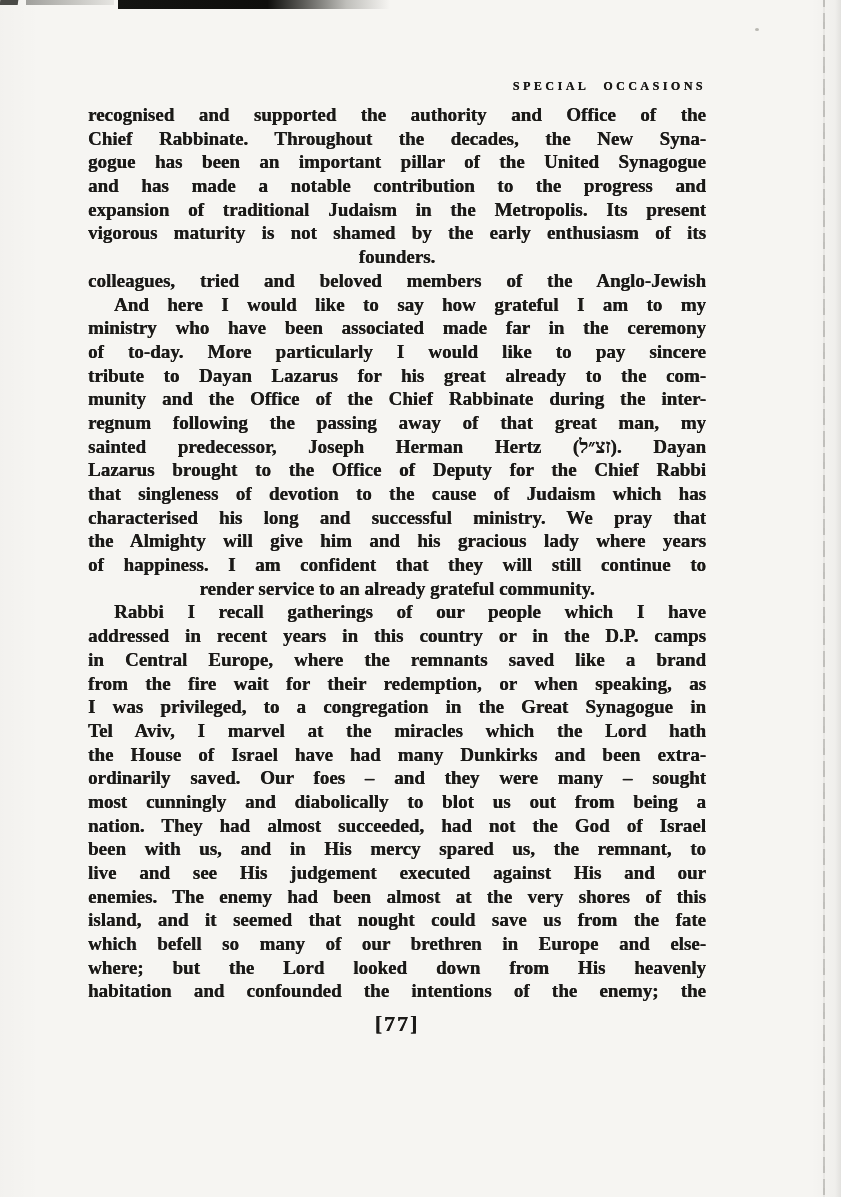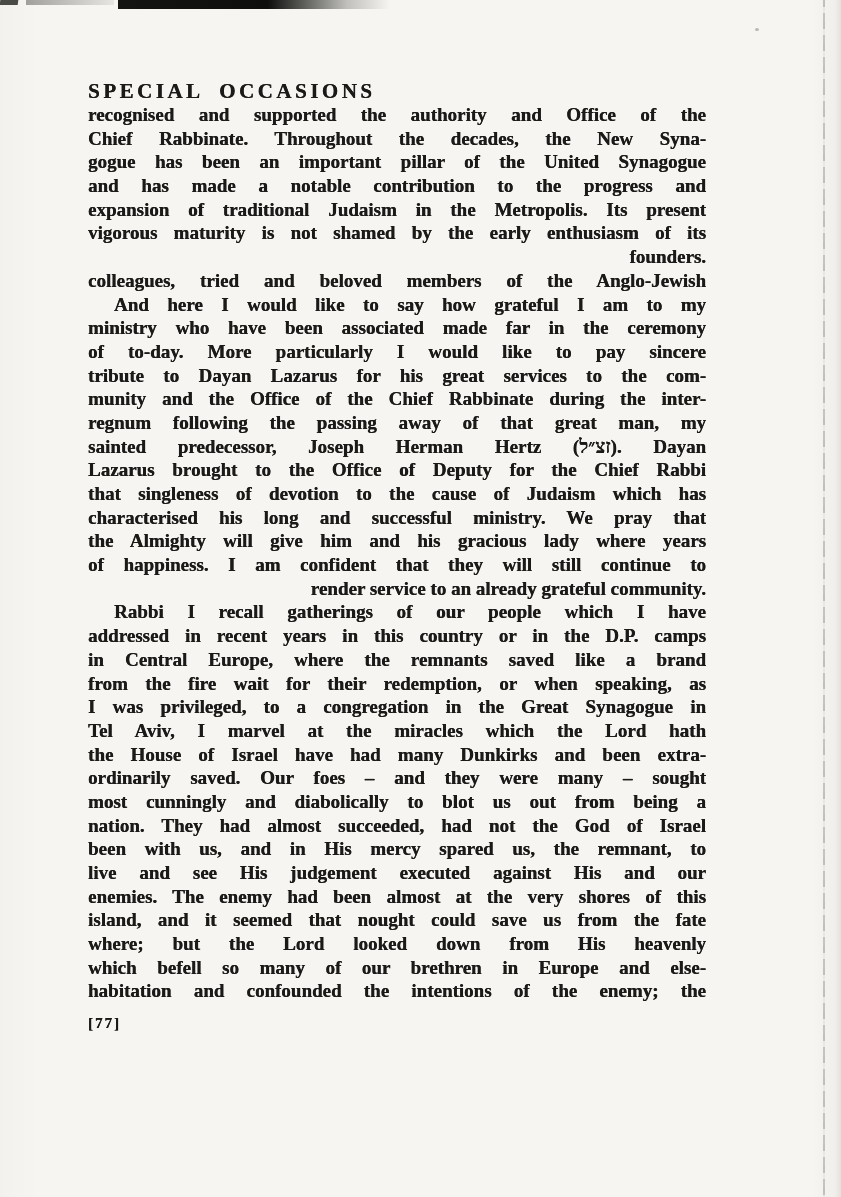--- a/index.html
+++ b/index.html
@@ -63,48 +63,48 @@
   .artifact-right-shade {
     position: absolute; right: 0; top: 0;
     width: 6px; height: 1197px;
     background: linear-gradient(to right, rgba(0,0,0,0), rgba(0,0,0,0.05));
   }
 
   
   .running-head {
     position: absolute;
     left: 88px; top: 79px; width: 618px;
-    text-align: left;
-    font-size: 21px;
+    text-align: right;
+    font-size: 12px;
     font-weight: bold;
     letter-spacing: 3.5px;
     word-spacing: 8px;
     text-shadow: 0.3px 0 0 currentColor;
   }
   .body-text {
     position: absolute;
     left: 88px; top: 103px; width: 618px;
     font-size: 19px;
     line-height: var(--lh);
     text-shadow: 0.3px 0 0 currentColor;
     font-weight: bold;
   }
   .line {
     height: var(--lh);
     overflow: hidden;
-    text-align: right;
+    text-align: center;
     white-space: normal;
   }
   .line.j { text-align: justify; }
   .line.j::after { content: ""; display: inline-block; width: 100%; }
   .line.indent { text-indent: 26px; }
   .folio {
     margin-top: 9px;
-    text-align: left;
-    font-size: 15px;
+    text-align: center;
+    font-size: 22px;
     letter-spacing: 2px;
     text-shadow: 0.3px 0 0 currentColor;
   }
 </style>
 </head>
 <body>
 
 <div class="page">
 
   <div class="artifact-corner-mark"></div>
@@ -122,21 +122,21 @@
       <div class="line j">Chief Rabbinate. Throughout the decades, the New Syna-</div>
       <div class="line j">gogue has been an important pillar of the United Synagogue</div>
       <div class="line j">and has made a notable contribution to the progress and</div>
       <div class="line j">expansion of traditional Judaism in the Metropolis. Its present</div>
       <div class="line j">vigorous maturity is not shamed by the early enthusiasm of its</div>
       <div class="line">founders.</div>
       <div class="line j">colleagues, tried and beloved members of the Anglo-Jewish</div>
       <div class="line j indent">And here I would like to say how grateful I am to my</div>
       <div class="line j">ministry who have been associated made far in the ceremony</div>
       <div class="line j">of to-day. More particularly I would like to pay sincere</div>
-      <div class="line j">tribute to Dayan Lazarus for his great services to the com-</div>
+      <div class="line j">tribute to Dayan Lazarus for his great already to the com-</div>
       <div class="line j">munity and the Office of the Chief Rabbinate during the inter-</div>
       <div class="line j">regnum following the passing away of that great man, my</div>
       <div class="line j">sainted predecessor, Joseph Herman Hertz (זצ״ל). Dayan</div>
       <div class="line j">Lazarus brought to the Office of Deputy for the Chief Rabbi</div>
       <div class="line j">that singleness of devotion to the cause of Judaism which has</div>
       <div class="line j">characterised his long and successful ministry. We pray that</div>
       <div class="line j">the Almighty will give him and his gracious lady where years</div>
       <div class="line j">of happiness. I am confident that they will still continue to</div>
       <div class="line">render service to an already grateful community.</div>
       <div class="line j indent">Rabbi I recall gatherings of our people which I have</div>
@@ -146,19 +146,19 @@
       <div class="line j">I was privileged, to a congregation in the Great Synagogue in</div>
       <div class="line j">Tel Aviv, I marvel at the miracles which the Lord hath</div>
       <div class="line j">the House of Israel have had many Dunkirks and been extra-</div>
       <div class="line j">ordinarily saved. Our foes – and they were many – sought</div>
       <div class="line j">most cunningly and diabolically to blot us out from being a</div>
       <div class="line j">nation. They had almost succeeded, had not the God of Israel</div>
       <div class="line j">been with us, and in His mercy spared us, the remnant, to</div>
       <div class="line j">live and see His judgement executed against His and our</div>
       <div class="line j">enemies. The enemy had been almost at the very shores of this</div>
       <div class="line j">island, and it seemed that nought could save us from the fate</div>
+      <div class="line j">which befell so many of our brethren in Europe and else-</div>
       <div class="line j">where; but the Lord looked down from His heavenly</div>
-      <div class="line j">which befell so many of our brethren in Europe and else-</div>
       <div class="line j">habitation and confounded the intentions of the enemy; the</div>
       <div class="folio">[77]</div>
   </div>
 
 </div>
 
 </body></html>

